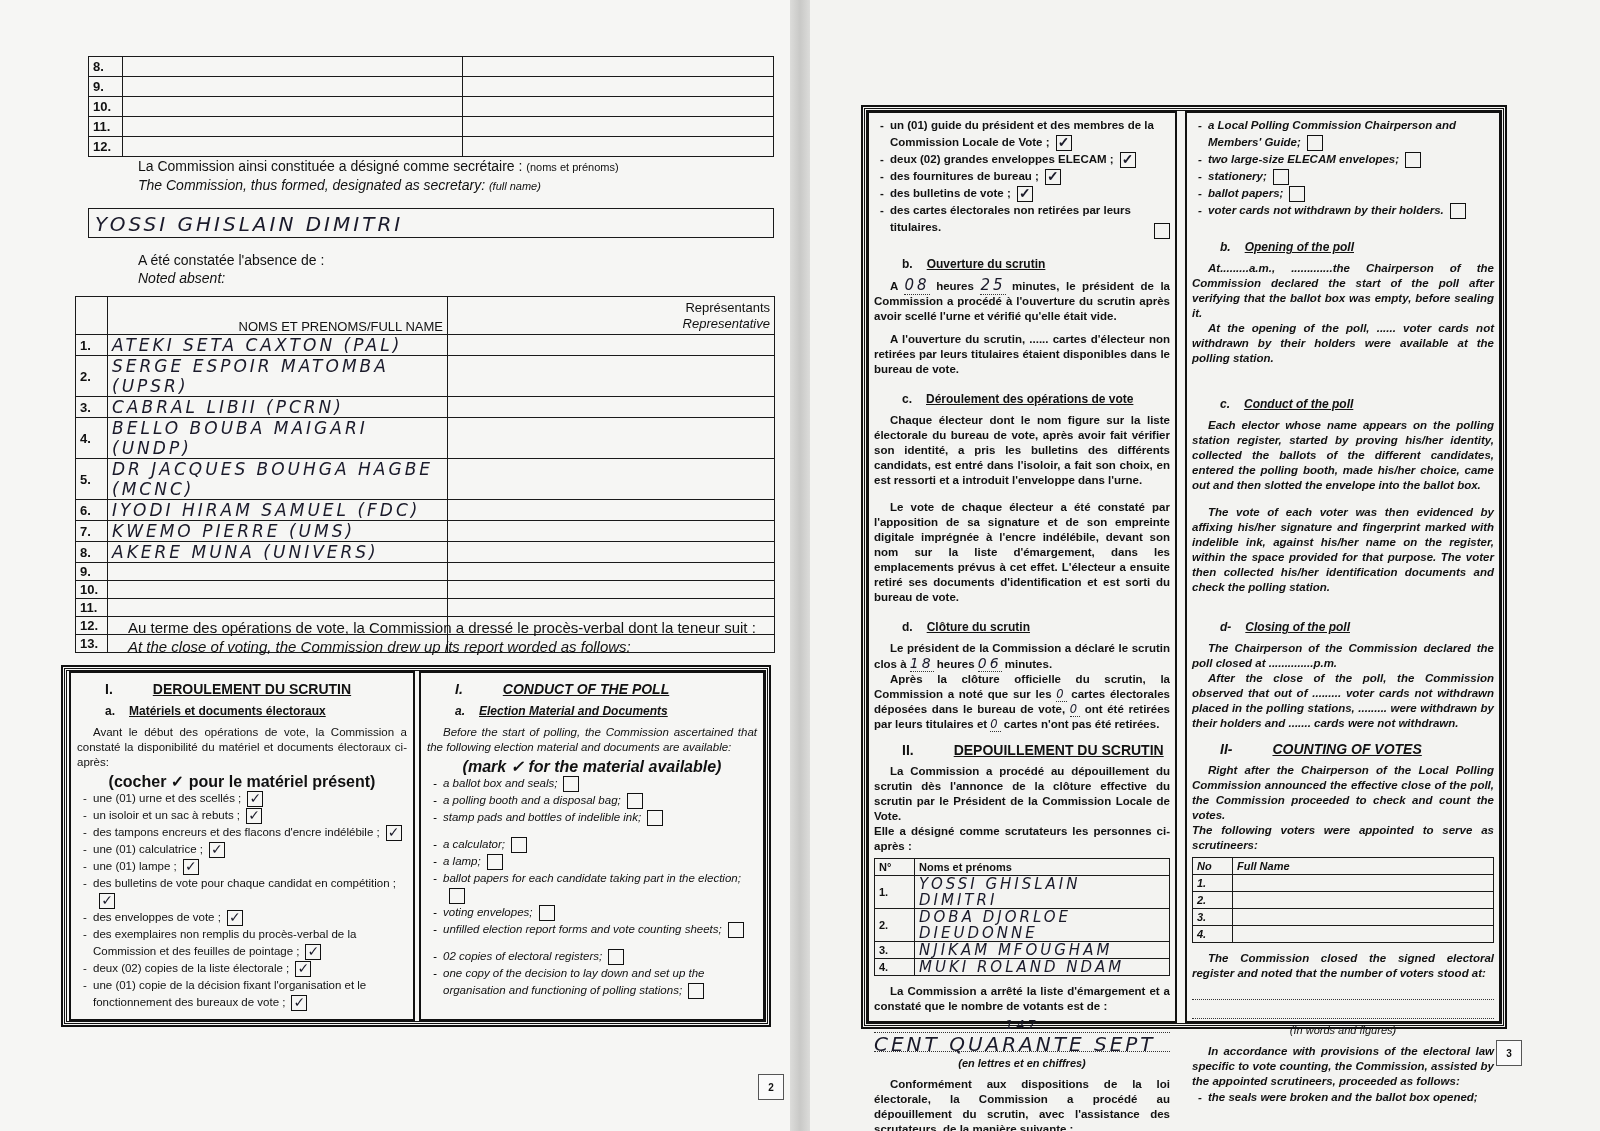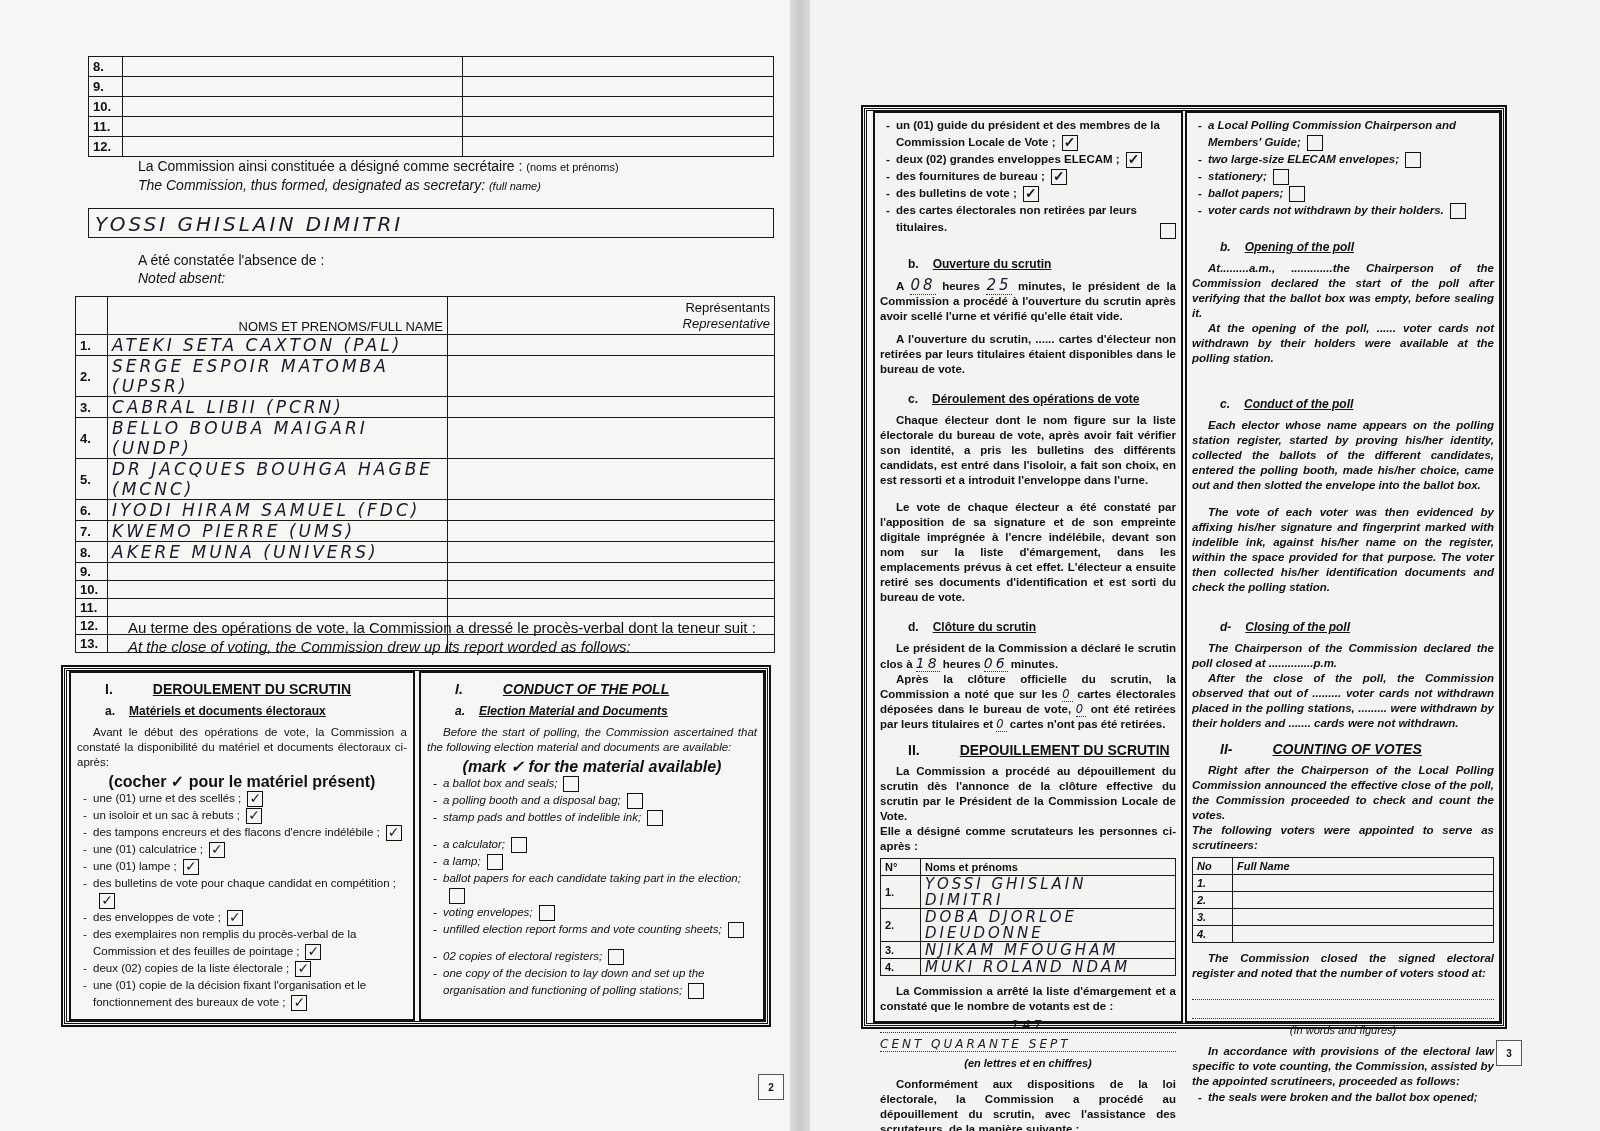--- a/index.html
+++ b/index.html
@@ -238,21 +238,21 @@
   </div>
 
   <div class="page-num" style="left:758px; top:1074px;">2</div>
 </div>
 
 <div class="gutter"></div>
 
 <div class="page right">
   <div class="box" style="left:54px; top:108px; width:640px; height:918px;">
 
-    <div class="col" style="left:6px; width:310px; padding:4px 5px;">
+    <div class="col" style="left:0; width:310px; padding:4px 5px;">
       <div class="item" style="font-weight:700;"><span>un (01) guide du président et des membres de la Commission Locale de Vote ;</span><span class="cb">✓</span></div>
       <div class="item" style="font-weight:700;"><span>deux (02) grandes enveloppes ELECAM ;</span><span class="cb">✓</span></div>
       <div class="item" style="font-weight:700;"><span>des fournitures de bureau ;</span><span class="cb">✓</span></div>
       <div class="item" style="font-weight:700;"><span>des bulletins de vote ;</span><span class="cb">✓</span></div>
       <div class="item" style="font-weight:700;"><span>des cartes électorales non retirées par leurs titulaires.</span><span class="cb" style="float:right; margin-top:4px;"></span></div>
 
       <div class="sub-title" style="margin-top:20px;"><span class="lbl">b.</span><u>Ouverture du scrutin</u></div>
       <div class="para" style="font-weight:700;">
         <span>A</span>
         <span class="hand" style="font-size:15px; border-bottom:1px dotted #333;">08</span>
@@ -311,21 +311,21 @@
             </tr>
         <tr>
               <td class="n">4.</td>
               <td class="hn hand">MUKI ROLAND NDAM</td>
             </tr>
       </tbody>
         </table>
 
       <div class="para" style="font-weight:700; margin-bottom:0;">La Commission a arrêté la liste d'émargement et a constaté que le nombre de votants est de :</div>
       <div class="dots hand" style="font-size:13px; text-align:center;">147</div>
-      <div class="dots hand" style="font-size:12px;">CENT QUARANTE SEPT</div>
+      <div class="dots hand" style="font-size:20px;">CENT QUARANTE SEPT</div>
       <div class="center it" style="font-size:11px;">(en lettres et en chiffres)</div>
       <div class="para" style="font-weight:700; margin-top:6px;">Conformément aux dispositions de la loi électorale, la Commission a procédé au dépouillement du scrutin, avec l'assistance des scrutateurs, de la manière suivante :</div>
     </div>
 
     <div class="col it" style="left:318px; width:316px; padding:4px 5px;">
       <div class="item" style="font-weight:700;"><span>a Local Polling Commission Chairperson and Members' Guide;</span><span class="cb"></span></div>
       <div class="item" style="font-weight:700;"><span>two large-size ELECAM envelopes;</span><span class="cb"></span></div>
       <div class="item" style="font-weight:700;"><span>stationery;</span><span class="cb"></span></div>
       <div class="item" style="font-weight:700;"><span>ballot papers;</span><span class="cb"></span></div>
       <div class="item" style="font-weight:700;"><span>voter cards not withdrawn by their holders.</span><span class="cb"></span></div>

